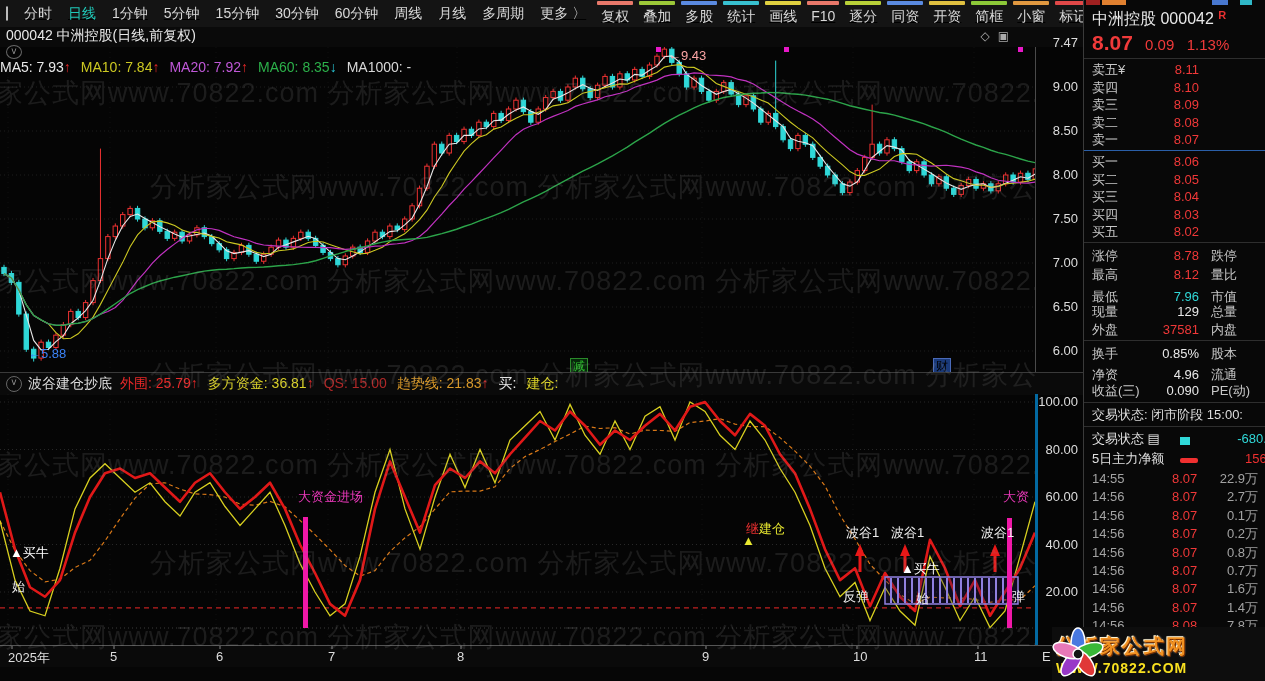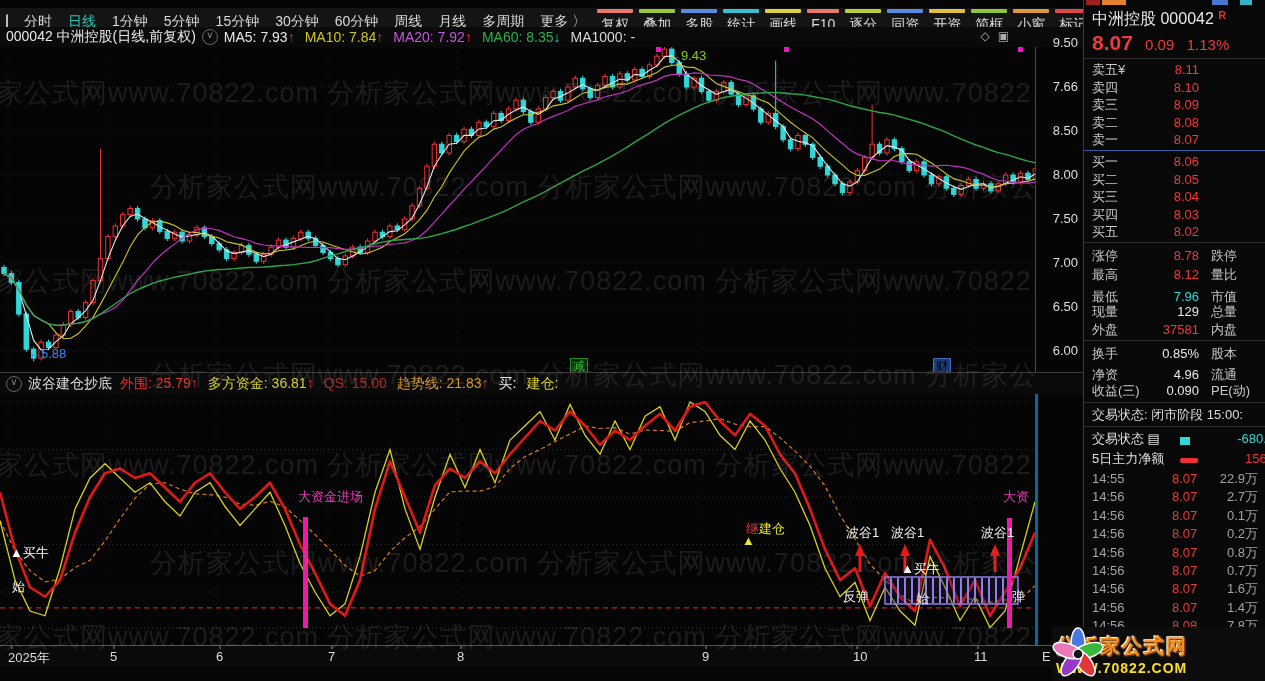--- a/index.html
+++ b/index.html
@@ -1,31 +1,31 @@
 <!DOCTYPE html>
 <html><head>
 <meta charset="utf-8">
 <style>
   html,body{margin:0;padding:0;background:#000;}
   .screen{position:relative;width:1265px;height:681px;background:#050505;overflow:hidden;
           font-family:"Liberation Sans","DejaVu Sans",sans-serif;-webkit-font-smoothing:antialiased;}
   
-  .topbar{position:absolute;left:0;top:8px;width:1083px;height:27px;background:#141414;
-          border-bottom:1px solid #333;display:flex;align-items:center;}
+  .topbar{position:absolute;left:0;top:0;width:1083px;height:27px;background:#141414;
+          border-bottom:1px solid #333;display:flex;align-items:center;text-decoration:underline;}
   .win-icon{width:16px;height:13px;border:1px solid #bbb;margin:0 8px 0 6px;border-radius:2px;
             background:linear-gradient(90deg,#bbb 0 45%,transparent 45%);}
   .menu-left{display:flex;align-items:center;height:100%;}
   .menu-item{color:#d8d8d8;font-size:14px;padding:0 8px;line-height:27px;cursor:default;white-space:nowrap;}
   .menu-item.active{color:#20c8b8;}
   .menu-right{display:flex;align-items:center;height:100%;margin-left:auto;}
   .menu-item-r{position:relative;color:#d8d8d8;font-size:14px;padding:4px 7px 0 7px;line-height:22px;white-space:nowrap;}
   .menu-item-r .strip{position:absolute;top:0;left:3px;right:3px;height:4px;border-radius:1px;}
   
   .chart-header{position:absolute;left:0;top:27px;width:1083px;height:20px;background:#0a0a0a;
-                display:flex;align-items:center;font-size:14px;color:#e8e8e8;}
+                display:flex;align-items:flex-start;font-size:14px;color:#e8e8e8;flex-direction:column;}
   .chart-header .title{margin-left:6px;white-space:nowrap;}
   .caret{display:inline-block;width:14px;height:14px;border:1px solid #666;border-radius:50%;
          color:#999;font-size:10px;line-height:12px;text-align:center;margin:0 6px;}
   .ma-item{margin-right:10px;white-space:nowrap;font-size:14px;}
   .hdr-icons{position:absolute;right:66px;color:#aaa;font-size:12px;letter-spacing:8px;top:2px;}
   
   .main-chart{position:absolute;left:0;top:47px;width:1035px;height:325px;border-right:1px solid #4a4a4a;overflow:hidden;}
   .main-axis{position:absolute;left:1036px;top:47px;width:47px;height:325px;}
   .axis-lab{position:absolute;right:5px;color:#ddd;font-size:13px;height:16px;line-height:16px;}
   .ind-header{position:absolute;left:0;top:372px;width:1083px;height:22px;background:#0a0a0a;border-top:1px solid #3a3a3a;
@@ -420,32 +420,32 @@
         <line x1="1027.96" x2="1027.96" y1="123.6000000000001" y2="135.04000000000002" stroke="#2fd8d8" stroke-width="1"></line>
         <rect x="1025.76" y="126.24000000000004" width="4.4" height="6.15999999999994" fill="#2fd8d8" stroke="#2fd8d8" stroke-width="1"></rect>
         <line x1="1035.3799999999999" x2="1035.3799999999999" y1="119.20000000000003" y2="135.04000000000002" stroke="#ee3232" stroke-width="1"></line>
         <rect x="1033.1799999999998" y="121.83999999999997" width="4.4" height="10.560000000000002" fill="#050505" stroke="#ee3232" stroke-width="1"></rect>
         <polyline points="4,226.56 11.42,230.95999999999998 18.84,242.98666666666674 26.259999999999998,268.21333333333337 33.68,293.44 41.1,302.8266666666667 48.519999999999996,302.24 55.94,294.61333333333334 63.36,288.7466666666667 70.78,276.72 78.2,270.8533333333334 85.62,263.52 93.03999999999999,253.25333333333327 100.46,233.60000000000002 107.88,211.60000000000002 115.3,193.41333333333333 122.72,178.7466666666667 130.14,169.35999999999999 137.56,167.01333333333326 144.98,171.41333333333324 152.4,175.51999999999992 159.82,179.6266666666666 167.24,183.14666666666662 174.66,186.95999999999992 182.07999999999998,190.1866666666667 189.5,189.01333333333326 196.92,187.54666666666668 204.34,186.08 211.76,189.0133333333334 219.18,196.34666666666664 226.6,203.67999999999995 234.02,206.61333333333334 241.44,205.14666666666662 248.85999999999999,203.67999999999995 256.28,206.61333333333334 263.7,209.54666666666668 271.12,207.2000000000001 278.54,200.16000000000003 285.96,197.8133333333334 293.38,194.88000000000005 300.8,192.23999999999995 308.21999999999997,189.30666666666664 315.64,191.65333333333336 323.06,198.39999999999998 330.48,205.14666666666662 337.9,211.60000000000002 345.32,212.77333333333337 352.74,208.95999999999992 360.15999999999997,204.85333333333338 367.58,199.86666666666665 375,194.88000000000005 382.42,189.60000000000002 389.84,184.61333333333334 397.26,183.73333333333338 404.68,177.86666666666665 412.1,171.11999999999995 419.52,157.33333333333331 426.94,139.7333333333333 434.36,119.20000000000003 441.78,107.46666666666674 449.2,97.20000000000003 456.62,96.32000000000005 464.04,88.40000000000006 471.46,88.40000000000006 478.88,81.94666666666666 486.3,81.06666666666668 493.71999999999997,73.73333333333345 501.14,73.14666666666669 508.56,67.28000000000004 515.98,62.87999999999998 523.4,59.94666666666666 530.82,64.34666666666656 538.24,67.28000000000004 545.66,62.5866666666666 553.08,52.319999999999894 560.5,49.38666666666673 567.92,45.8666666666668 575.34,41.46666666666658 582.76,37.65333333333328 590.18,41.17333333333336 597.6,43.52000000000008 605.02,39.4133333333334 612.4399999999999,35.89333333333332 619.86,32.08000000000017 627.28,33.25333333333337 634.7,27.386666666666727 642.12,28.26666666666671 649.54,23.280000000000044 656.96,18.87999999999998 664.38,9.786666666666633 671.8,8.906666666666652 679.22,14.773333333333298 686.64,27.386666666666727 694.06,32.666666666666615 701.48,38.53333333333326 708.9,42.93333333333332 716.3199999999999,47.333333333333385 723.74,44.40000000000006 731.16,42.346666666666565 738.58,46.74666666666663 746,51.14666666666669 753.42,56.1333333333332 760.84,62 768.26,67.86666666666665 775.68,73.73333333333345 783.1,79.6000000000001 790.52,91.33333333333323 797.9399999999999,94.26666666666655 805.36,95.73333333333329 812.78,98.66666666666677 820.2,108.93333333333332 827.62,119.20000000000003 835.04,128 842.46,136.80000000000004 849.88,139.14666666666676 857.3,134.7466666666667 864.72,123.01333333333334 872.14,110.3999999999999 879.56,104.53333333333342 886.98,98.66666666666661 894.4,100.13333333333335 901.8199999999999,103.06666666666668 909.24,113.33333333333323 916.66,117.73333333333329 924.08,122.1333333333332 931.5,126.53333333333342 938.92,131.51999999999992 946.34,135.92 953.76,139.44 961.18,142.3733333333334 968.6,139.44 976.02,137.38666666666666 983.4399999999999,136.7999999999999 990.86,140.61333333333334 998.28,139.14666666666662 1005.7,136.21333333333337 1013.12,133.27999999999997 1020.54,129.76000000000005 1027.96,131.22666666666663 1035.3799999999999,126.82666666666665" fill="none" stroke="#e8e8e8" stroke-width="1.1"></polyline>
         <polyline points="4,226.56 11.42,230.95999999999998 18.84,242.98666666666674 26.259999999999998,257.80000000000007 33.68,268.4480000000001 41.1,272.90666666666675 48.519999999999996,276.84571428571434 55.94,285.64571428571423 63.36,291.68 70.78,291.30285714285714 78.2,286.7771428571428 85.62,278.8571428571429 93.03999999999999,270.0571428571429 100.46,257.36000000000007 107.88,243.28000000000011 115.3,229.20000000000005 122.72,215.37142857142857 130.14,199.78285714285724 137.56,187.84000000000006 144.98,180.29714285714294 152.4,174.89142857142866 159.82,174.13714285714292 167.24,175.89714285714288 174.66,178.41142857142842 182.07999999999998,183.06285714285713 189.5,185.32571428571418 196.92,185.32571428571435 204.34,187.5885714285714 211.76,189.34857142857146 219.18,190.9828571428572 226.6,194.75428571428574 234.02,196.38857142857148 241.44,197.89714285714288 248.85999999999999,201.66857142857134 256.28,205.18857142857144 263.7,206.69714285714284 271.12,206.32000000000005 278.54,203.68000000000004 285.96,202.9257142857143 293.38,201.92000000000007 300.8,198.77714285714285 308.21999999999997,195.5085714285714 315.64,194.25142857142856 323.06,195.0057142857143 330.48,197.64571428571423 337.9,200.1600000000001 345.32,202.67428571428565 352.74,204.81142857142856 360.15999999999997,206.82285714285717 367.58,206.1942857142858 375,203.30285714285716 382.42,200.16000000000003 389.84,194.6285714285715 397.26,190.85714285714286 404.68,186.83428571428567 412.1,180.17142857142855 419.52,172.62857142857143 426.94,163.19999999999996 434.36,149.99999999999991 441.78,139.56571428571422 449.2,126.11428571428564 456.62,115.05142857142845 464.04,104.11428571428564 471.46,96.57142857142853 478.88,90.28571428571426 486.3,87.77142857142856 493.71999999999997,82.11428571428564 501.14,79.97714285714281 508.56,75.32571428571427 515.98,71.17714285714284 523.4,67.78285714285715 530.82,67.78285714285715 538.24,65.26857142857145 545.66,63.00571428571422 553.08,58.85714285714279 560.5,57.59999999999994 567.92,55.71428571428558 575.34,50.9371428571428 582.76,46.15999999999987 590.18,44.525714285714145 597.6,42.76571428571434 605.02,40.62857142857135 612.4399999999999,38.74285714285715 619.86,36.85714285714279 627.28,37.10857142857142 634.7,34.34285714285724 642.12,31.325714285714426 649.54,28.43428571428585 656.96,25.542857142857272 664.38,20.137142857142834 671.8,18.502857142857266 679.22,17.62285714285713 686.64,20.137142857142834 694.06,20.388571428571467 701.48,24.15999999999987 708.9,30.44571428571429 716.3199999999999,36.47999999999992 723.74,39.37142857142865 731.16,42.26285714285723 738.58,44.777142857142934 746,47.29142857142864 753.42,49.805714285714345 760.84,52.9485714285714 768.26,56.09142857142861 775.68,62.37714285714287 783.1,68.91428571428577 790.52,75.20000000000003 797.9399999999999,80.85714285714279 805.36,85.8857142857142 812.78,90.91428571428561 820.2,98.45714285714288 827.62,105.3714285714285 835.04,111.65714285714292 842.46,117.94285714285733 849.88,124.60571428571433 857.3,128.37714285714287 864.72,128.37714285714287 872.14,125.23428571428565 879.56,122.09142857142861 886.98,115.80571428571434 894.4,109.52000000000008 901.8199999999999,106.6285714285715 909.24,106.62857142857135 916.66,107.25714285714285 924.08,111.65714285714276 931.5,116.05714285714282 938.92,121.33714285714287 946.34,126.99428571428564 953.76,131.64571428571423 961.18,133.78285714285707 968.6,136.29714285714272 976.02,138.18285714285707 983.4399999999999,138.18285714285713 990.86,140.1942857142858 998.28,139.5657142857143 1005.7,136.80000000000004 1013.12,136.29714285714277 1020.54,135.4171428571429 1027.96,134.15999999999994 1035.3799999999999,132.0228571428571" fill="none" stroke="#ccc822" stroke-width="1.1"></polyline>
         <polyline points="4,226.56 11.42,230.95999999999998 18.84,242.98666666666674 26.259999999999998,257.80000000000007 33.68,268.4480000000001 41.1,272.90666666666675 48.519999999999996,276.84571428571434 55.94,278.26000000000005 63.36,278.1866666666667 70.78,276.80800000000005 78.2,276.24 85.62,274.52 93.03999999999999,271.3723076923077 100.46,267.1028571428572 107.88,264.46285714285716 115.3,260.44000000000005 122.72,253.33714285714296 130.14,243.28000000000003 137.56,233.34857142857146 144.98,225.1771428571429 152.4,216.12571428571425 159.82,208.70857142857145 167.24,202.54857142857142 174.66,196.89142857142866 182.07999999999998,191.42285714285717 189.5,186.58285714285728 196.92,182.81142857142856 204.34,181.24000000000012 211.76,181.74285714285713 219.18,183.44000000000005 226.6,186.5828571428571 234.02,189.72571428571425 241.44,191.61142857142852 248.85999999999999,193.49714285714288 256.28,196.38857142857148 263.7,198.02285714285728 271.12,198.65142857142862 278.54,199.21714285714302 285.96,199.6571428571429 293.38,199.9085714285714 300.8,200.2228571428572 308.21999999999997,200.34857142857138 315.64,200.47428571428563 323.06,200.66285714285715 330.48,200.66285714285715 337.9,201.54285714285703 345.32,202.29714285714277 352.74,201.79428571428576 360.15999999999997,201.16571428571416 367.58,200.22285714285698 375,199.15428571428566 382.42,198.90285714285724 389.84,197.39428571428584 397.26,196.76571428571435 404.68,195.82285714285723 412.1,193.49714285714288 419.52,189.41142857142864 426.94,183.2514285714287 434.36,175.0800000000001 441.78,167.0971428571429 449.2,158.48571428571438 456.62,150.94285714285726 464.04,142.14285714285722 471.46,134.60000000000002 478.88,126.74285714285713 486.3,118.88571428571436 493.71999999999997,110.84000000000013 501.14,103.04571428571423 508.56,95.18857142857128 515.98,87.64571428571432 523.4,82.17714285714284 530.82,79.03428571428563 538.24,76.52000000000008 545.66,72.56000000000009 553.08,69.41714285714303 560.5,66.46285714285726 567.92,63.445714285714445 575.34,59.360000000000056 582.76,56.971428571428746 590.18,54.89714285714295 597.6,52.88571428571436 605.02,49.74285714285715 612.4399999999999,48.17142857142862 619.86,46.28571428571426 627.28,44.022857142857035 634.7,40.25142857142848 642.12,37.92571428571405 649.54,35.59999999999994 656.96,33.085714285714076 664.38,29.439999999999912 671.8,27.67999999999995 679.22,27.365714285714276 686.64,27.240000000000038 694.06,25.85714285714279 701.48,26.297142857143015 708.9,27.99428571428578 716.3199999999999,28.308571428571454 723.74,28.93714285714296 731.16,29.94285714285718 738.58,32.457142857142884 746,33.839999999999975 753.42,36.982857142857185 760.84,41.69714285714292 768.26,46.28571428571426 775.68,50.87428571428576 783.1,55.5885714285715 790.52,59.988571428571404 797.9399999999999,64.07428571428579 805.36,67.84571428571435 812.78,71.93142857142858 820.2,77.27428571428582 827.62,83.87428571428576 835.04,90.28571428571426 842.46,96.57142857142853 849.88,102.73142857142855 857.3,107.13142857142861 864.72,109.64571428571432 872.14,111.84571428571435 879.56,113.73142857142855 886.98,113.73142857142855 894.4,113.73142857142871 901.8199999999999,115.61714285714291 909.24,117.50285714285711 916.66,117.81714285714278 924.08,118.44571428571429 931.5,119.07428571428564 938.92,118.57142857142853 946.34,118.25714285714285 953.76,119.13714285714283 961.18,120.20571428571425 968.6,121.77714285714278 976.02,124.91999999999999 983.4399999999999,127.12 990.86,130.76571428571427 998.28,133.2799999999998 1005.7,134.22285714285698 1013.12,135.03999999999994 1020.54,135.85714285714272 1027.96,136.17142857142855 1035.3799999999999,135.10285714285712" fill="none" stroke="#c032c0" stroke-width="1.2"></polyline>
         <polyline points="4,226.56 11.42,230.95999999999998 18.84,242.98666666666674 26.259999999999998,257.80000000000007 33.68,268.4480000000001 41.1,272.90666666666675 48.519999999999996,276.84571428571434 55.94,278.26000000000005 63.36,278.1866666666667 70.78,276.80800000000005 78.2,276.24 85.62,274.52 93.03999999999999,271.3723076923077 100.46,267.1028571428572 107.88,261.9360000000001 115.3,256.75500000000005 122.72,251.51058823529416 130.14,246.50666666666675 137.56,242.58526315789481 144.98,239.49600000000004 152.4,236.36571428571435 159.82,233.99999999999997 167.24,232.14608695652174 174.66,230.19 182.07999999999998,228.7424 189.5,227.1692307692308 196.92,225.45185185185187 204.34,224.17142857142855 211.76,223.2220689655172 219.18,222.54133333333328 226.6,222.1883870967741 234.02,221.66499999999994 241.44,220.95999999999995 248.85999999999999,220.55529411764707 256.28,220.37485714285708 263.7,220.0088888888889 271.12,219.47243243243238 278.54,218.77894736842103 285.96,218.3015384615384 293.38,217.62800000000004 300.8,216.59399999999994 308.21999999999997,215.49400000000009 315.64,213.77800000000002 323.06,211.35799999999995 330.48,208.87199999999996 337.9,206.93599999999986 345.32,204.64799999999997 352.74,202.44799999999992 360.15999999999997,200.644 367.58,198.88399999999996 375,196.74999999999983 382.42,195.10000000000002 389.84,193.73599999999982 397.26,193.00999999999988 404.68,192.56999999999988 412.1,192.06399999999996 419.52,191.40399999999994 426.94,190.3479999999999 434.36,188.4779999999999 441.78,186.6079999999999 449.2,184.47399999999993 456.62,182.2299999999999 464.04,179.502 471.46,177.0820000000001 478.88,174.11200000000008 486.3,171.40600000000006 493.71999999999997,168.546 501.14,165.64200000000005 508.56,162.276 515.98,158.53599999999994 523.4,154.8619999999999 530.82,151.60599999999994 538.24,148.1959999999999 545.66,144.27999999999997 553.08,140.03399999999993 560.5,136.1839999999999 567.92,132.17999999999995 575.34,128.132 582.76,124.17200000000003 590.18,120.65200000000009 597.6,116.97800000000005 605.02,112.92999999999995 612.4399999999999,108.97000000000011 619.86,104.50400000000005 627.28,100.03799999999998 634.7,95.15400000000027 642.12,90.66600000000025 649.54,86.11200000000024 656.96,81.2060000000001 664.38,76.41000000000018 671.8,72.16400000000023 679.22,68.09400000000034 686.64,64.61800000000031 694.06,60.834000000000216 701.48,57.64400000000015 708.9,55.00400000000005 716.3199999999999,52.58400000000006 723.74,50.49399999999993 731.16,49.24000000000004 738.58,48.02999999999989 746,47.04000000000016 753.42,46.22600000000003 760.84,46.04999999999981 768.26,45.499999999999844 775.68,45.6099999999999 783.1,45.93999999999991 790.52,46.819999999999894 797.9399999999999,47.19399999999996 805.36,48.0740000000001 812.78,49.50400000000005 820.2,50.867999999999995 827.62,52.18799999999989 835.04,54.05799999999991 842.46,56.434 849.88,58.699999999999875 857.3,60.459999999999994 864.72,62.219999999999956 872.14,63.86999999999986 879.56,65.47599999999987 886.98,66.53200000000007 894.4,68.11599999999997 901.8199999999999,70.25 909.24,72.33999999999997 916.66,74.54000000000016 924.08,76.9160000000001 931.5,79.77600000000015 938.92,82.28400000000009 946.34,85.36399999999995 953.76,88.81800000000018 961.18,92.22800000000021 968.6,95.15400000000011 976.02,98.01400000000017 983.4399999999999,100.434 990.86,103.25 998.28,105.56000000000009 1005.7,107.42999999999995 1013.12,109.69599999999998 1020.54,111.96200000000002 1027.96,114.09600000000005 1035.3799999999999,115.70200000000021" fill="none" stroke="#2ca44a" stroke-width="1.4"></polyline>
       </svg>
     <div id="mainAnns">
-        <div class="ann" style="left: 668px; top: 2px; color: #84cc16;">←9.43</div>
+        <div class="ann" style="left: 668px; top: 2px; color: #fca5a5;">←9.43</div>
         <div class="ann" style="left: 28px; top: 300px; color: #3b82f6;">←5.88</div>
         <div class="badge" style="left: 570px; top: 311px; color: rgb(48, 192, 48); background: rgb(6, 40, 10); border-color: rgb(42, 138, 42);">减</div>
         <div class="badge" style="left: 933px; top: 311px; background: rgb(26, 58, 122); border-color: rgb(74, 106, 184);">财</div>
         <div class="dot" style="left: 656px; top: 0px;"></div>
         <div class="dot" style="left: 784px; top: 0px;"></div>
         <div class="dot" style="left: 1018px; top: 0px;"></div>
       </div>
   </div>
   <div class="main-axis" id="mainAxis">
-      <div class="axis-lab" style="top: -12px;">9.50</div>
-      <div class="axis-lab" style="top: 32px;">7.66</div>
+      <div class="axis-lab" style="top: -12px;">7.47</div>
+      <div class="axis-lab" style="top: 32px;">9.00</div>
       <div class="axis-lab" style="top: 76px;">8.50</div>
       <div class="axis-lab" style="top: 120px;">8.00</div>
       <div class="axis-lab" style="top: 164px;">7.50</div>
       <div class="axis-lab" style="top: 208px;">7.00</div>
       <div class="axis-lab" style="top: 252px;">6.50</div>
       <div class="axis-lab" style="top: 296px;">6.00</div>
     </div>
 
   <div class="ind-header">
     <span class="caret">˅</span>
@@ -511,20 +511,27 @@
         <div class="ann" style="left: 742px; top: 140px; color: rgb(232, 232, 48);">▲</div>
         <div class="ann" style="left: 846px; top: 132px; color: rgb(238, 238, 238);">波谷1</div>
         <div class="ann" style="left: 891px; top: 132px; color: rgb(238, 238, 238);">波谷1</div>
         <div class="ann" style="left: 981px; top: 132px; color: rgb(238, 238, 238);">波谷1</div>
         <div class="ann" style="left: 901px; top: 168px; color: rgb(255, 255, 255);">▲买牛</div>
         <div class="ann" style="left: 843px; top: 196px; color: rgb(238, 238, 238);">反弹</div>
         <div class="ann" style="left: 916px; top: 198px; color: rgb(238, 238, 238);">始</div>
         <div class="ann" style="left: 1012px; top: 196px; color: rgb(238, 238, 238);">弹</div>
       </div>
   </div>
+  <div class="ind-axis" id="indAxis">
+      <div class="axis-lab" style="top: 0px;">100.00</div>
+      <div class="axis-lab" style="top: 47.5px;">80.00</div>
+      <div class="axis-lab" style="top: 95px;">60.00</div>
+      <div class="axis-lab" style="top: 142.5px;">40.00</div>
+      <div class="axis-lab" style="top: 190px;">20.00</div>
+    </div>
 
   <div class="xaxis" id="xAxis">
       <span class="xlab" style="left: 8px;">2025年</span>
       <svg width="1083" height="22">
         <line x1="12" x2="12" y1="0" y2="3" stroke="#888"></line>
         <line x1="114" x2="114" y1="0" y2="3" stroke="#888"></line>
         <line x1="220" x2="220" y1="0" y2="3" stroke="#888"></line>
         <line x1="332" x2="332" y1="0" y2="3" stroke="#888"></line>
         <line x1="461" x2="461" y1="0" y2="3" stroke="#888"></line>
         <line x1="706" x2="706" y1="0" y2="3" stroke="#888"></line>

